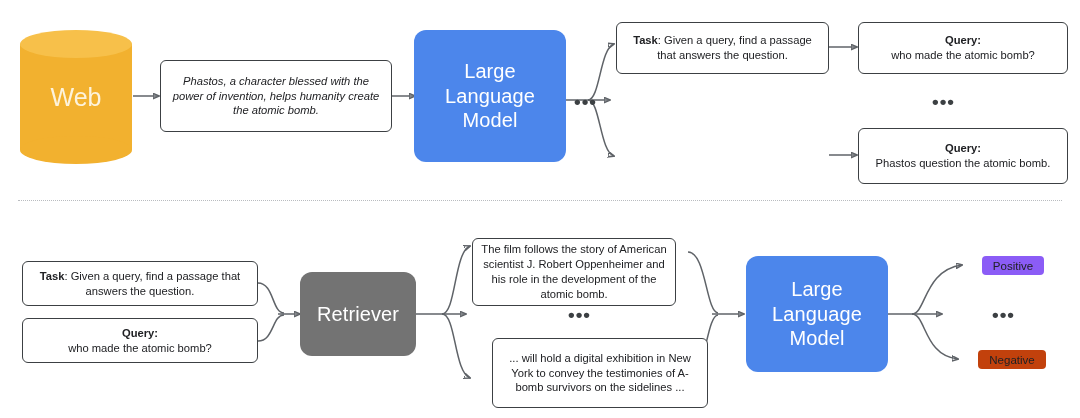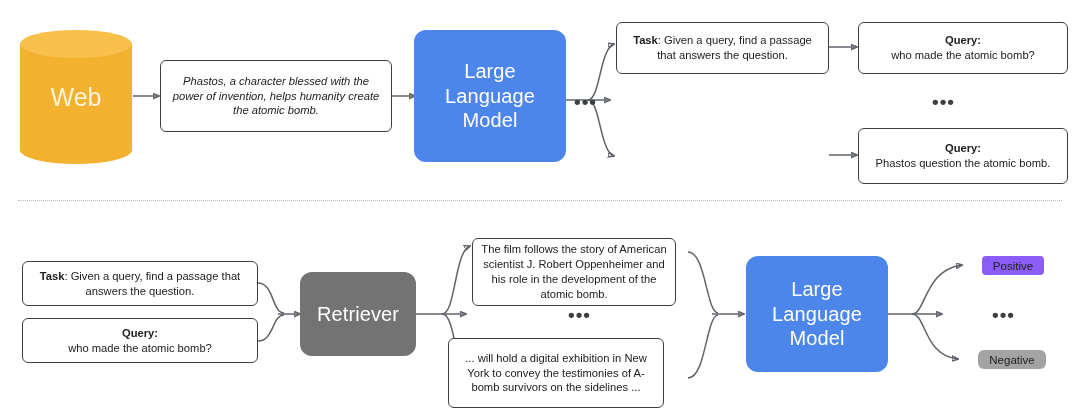--- a/index.html
+++ b/index.html
@@ -96,21 +96,21 @@
     box-sizing: border-box;
     border-radius: 4px;
     display: flex;
     align-items: center;
     justify-content: center;
     font-size: 11.5px;
     color: #202124;
     padding: 0 8px;
   }
   .badge.positive { background: #8b5cf6; }
-  .badge.negative { background: #a3a3a3; border-radius: 6px; }
+  .badge.negative { background: #c2410c; }
 
   
   .ellipsis {
     position: absolute;
     font-size: 19px;
     font-weight: 700;
     color: #3c4043;
     letter-spacing: 1px;
     line-height: 1;
     white-space: nowrap;
@@ -236,21 +236,21 @@
   </div>
 
   <div class="block green" style="left:300px; top:272px; width:116px; height:84px;">
     <span>Retriever</span>
   </div>
 
   <div class="box" style="left:472px; top:238px; width:204px; height:68px;">
     <span class="lbl">The film follows the story of American scientist J. Robert Oppenheimer and his role in the development of the atomic bomb.</span>
   </div>
 
-  <div class="box" style="left:448px; top:338px; width:216px; height:70px;">
+  <div class="box" style="left:492px; top:338px; width:216px; height:70px;">
     <span class="lbl">... will hold a digital exhibition in New York to convey the testimonies of A-bomb survivors on the sidelines ...</span>
   </div>
 
   <div class="ellipsis" style="left:568px; top:305px;">•••</div>
 
   <div class="block blue" style="left:746px; top:256px; width:142px; height:116px;">
     <div>
       <div>Large</div>
       <div>Language</div>
       <div>Model</div>

